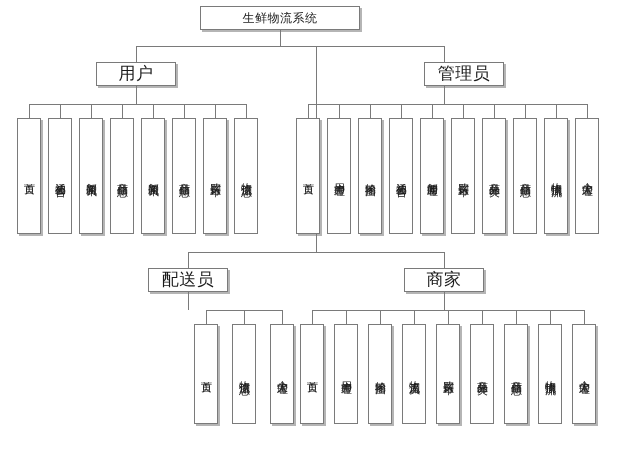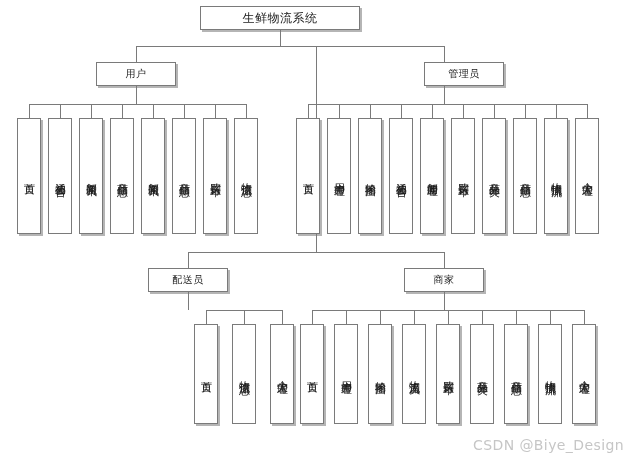--- a/index.html
+++ b/index.html
@@ -49,21 +49,21 @@
     text-orientation: upright;
   }
   .node.vert .label {
     writing-mode: vertical-rl;
     text-orientation: upright;
     white-space: nowrap;
     letter-spacing: 1px;
     line-height: 1.0;
   }
   .node.root .label { font-size: 12px; }
-  .node.group .label { font-size: 10px; }
+  .node.group .label { font-size: 17px; }
   #watermark {
     position: absolute;
     right: 8px;
     bottom: 8px;
     font-size: 14px;
     color: #c6c6c6;
     letter-spacing: 0.4px;
     user-select: none;
   }
 </style>
@@ -219,14 +219,13 @@
       <div class="node vert shadowed" style="left: 504px; top: 324px; width: 24px; height: 100px;">
         <span class="label">商品信息</span>
       </div>
       <div class="node vert" style="left: 538px; top: 324px; width: 24px; height: 100px;">
         <span class="label">物流物流</span>
       </div>
       <div class="node vert shadowed" style="left: 572px; top: 324px; width: 24px; height: 100px;">
         <span class="label">个人管理</span>
       </div>
     </div>
-  <div id="watermark">CSDN @Biye_Design</div>
 </div>
 
 </body></html>

